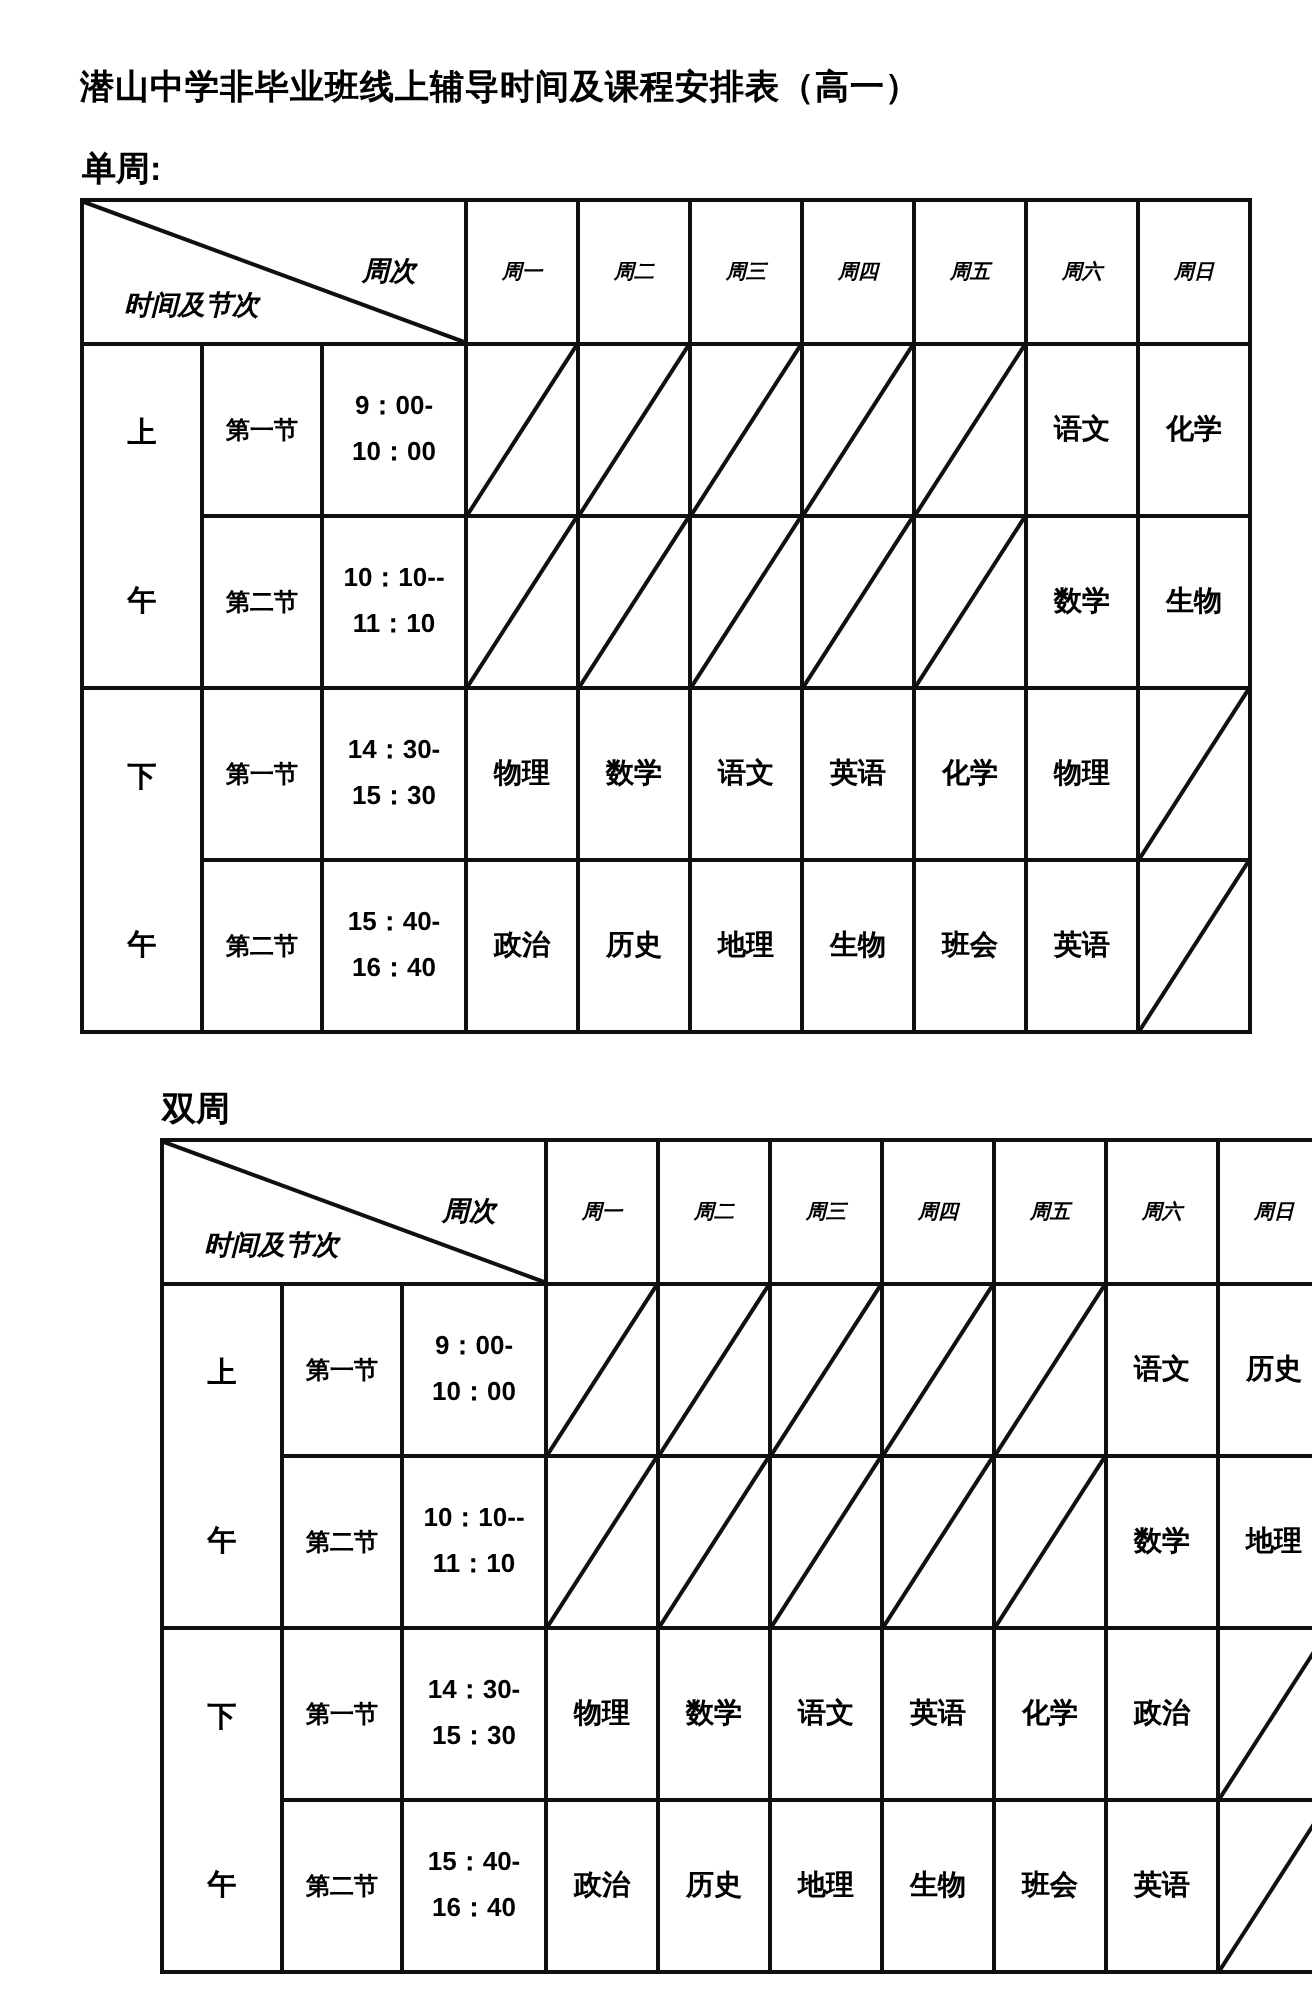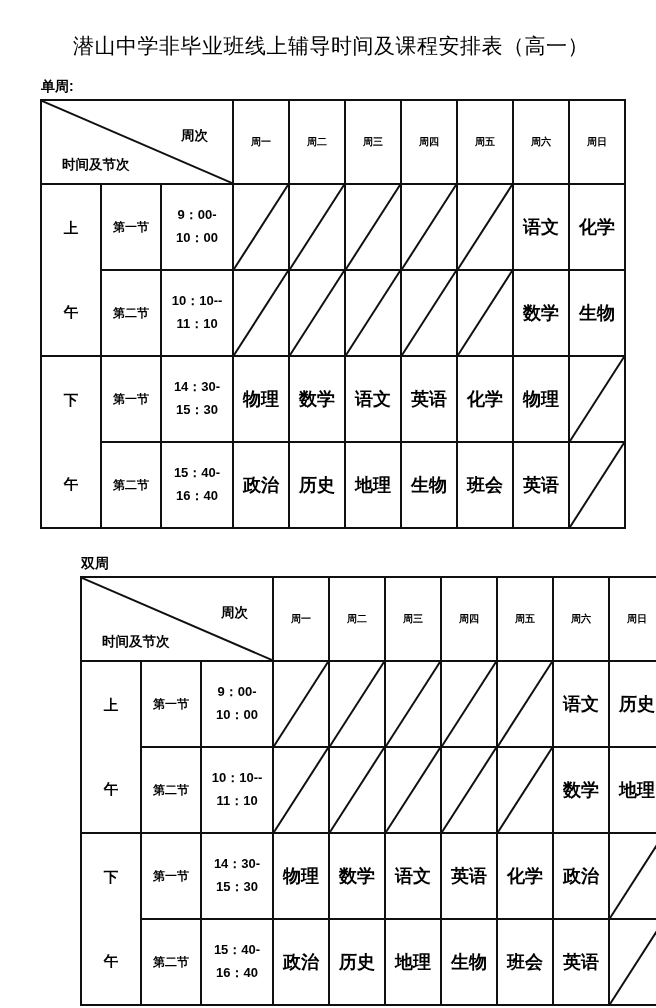--- a/index.html
+++ b/index.html
@@ -3,42 +3,42 @@
 <meta charset="utf-8">
 <style>
   html,body { margin:0; padding:0; background:#ffffff; }
   body {
     width:656px; height:1008px;
     font-family:"Liberation Sans","DejaVu Sans",sans-serif;
     color:#000;
   }
   .page { padding:18px 34px 0 40px; box-sizing:border-box; }
   .title {
-    font-size:21px; font-weight:normal; text-align:center;
+    font-size:17px; font-weight:bold; 
     margin:14px 0 18px 0; letter-spacing:0.5px;
   }
-  .tbl-label { font-size:14px; font-weight:bold; margin:0 0 3px 1px; }
+  .tbl-label { font-size:17px; font-weight:bold; margin:0 0 3px 1px; }
   .table-block + .table-block { margin-top:26px;margin-left:40px; }
   table.schedule-table {
     border-collapse:collapse; table-layout:fixed; width:582px;
     background:#fff;
   }
   .schedule-table th, .schedule-table td {
     border:2px solid #101010; padding:0; font-weight:bold;
     text-align:center; vertical-align:middle; position:relative;
     background:#fff; overflow:hidden;
   }
-  .schedule-table thead tr { height:84px; }
+  .schedule-table thead tr { height:72px;font-style:italic; }
   .schedule-table tbody tr { height:86px; }
   .diag-svg { position:absolute; left:0; top:0; width:100%; height:100%; display:block; }
   .diag-svg line { stroke:#101010; stroke-width:2; }
   .corner-week { position:absolute; top:26px; right:24px; font-size:13.5px; }
   .corner-time { position:absolute; bottom:9px; left:20px; font-size:13.5px; }
   .day-head { font-size:10px; }
-  .subject-cell { font-size:18px; }
+  .subject-cell { font-size:14px; }
   .section-cell { font-size:12px; }
   .time-cell { text-align:left; padding-left:7px; font-size:13px; line-height:1.75; }
   .period-inner {
     display:flex; flex-direction:column; justify-content:space-around;
     height:168px; align-items:center; font-size:14.5px;
   }
 </style>
 </head>
 <body>
 

